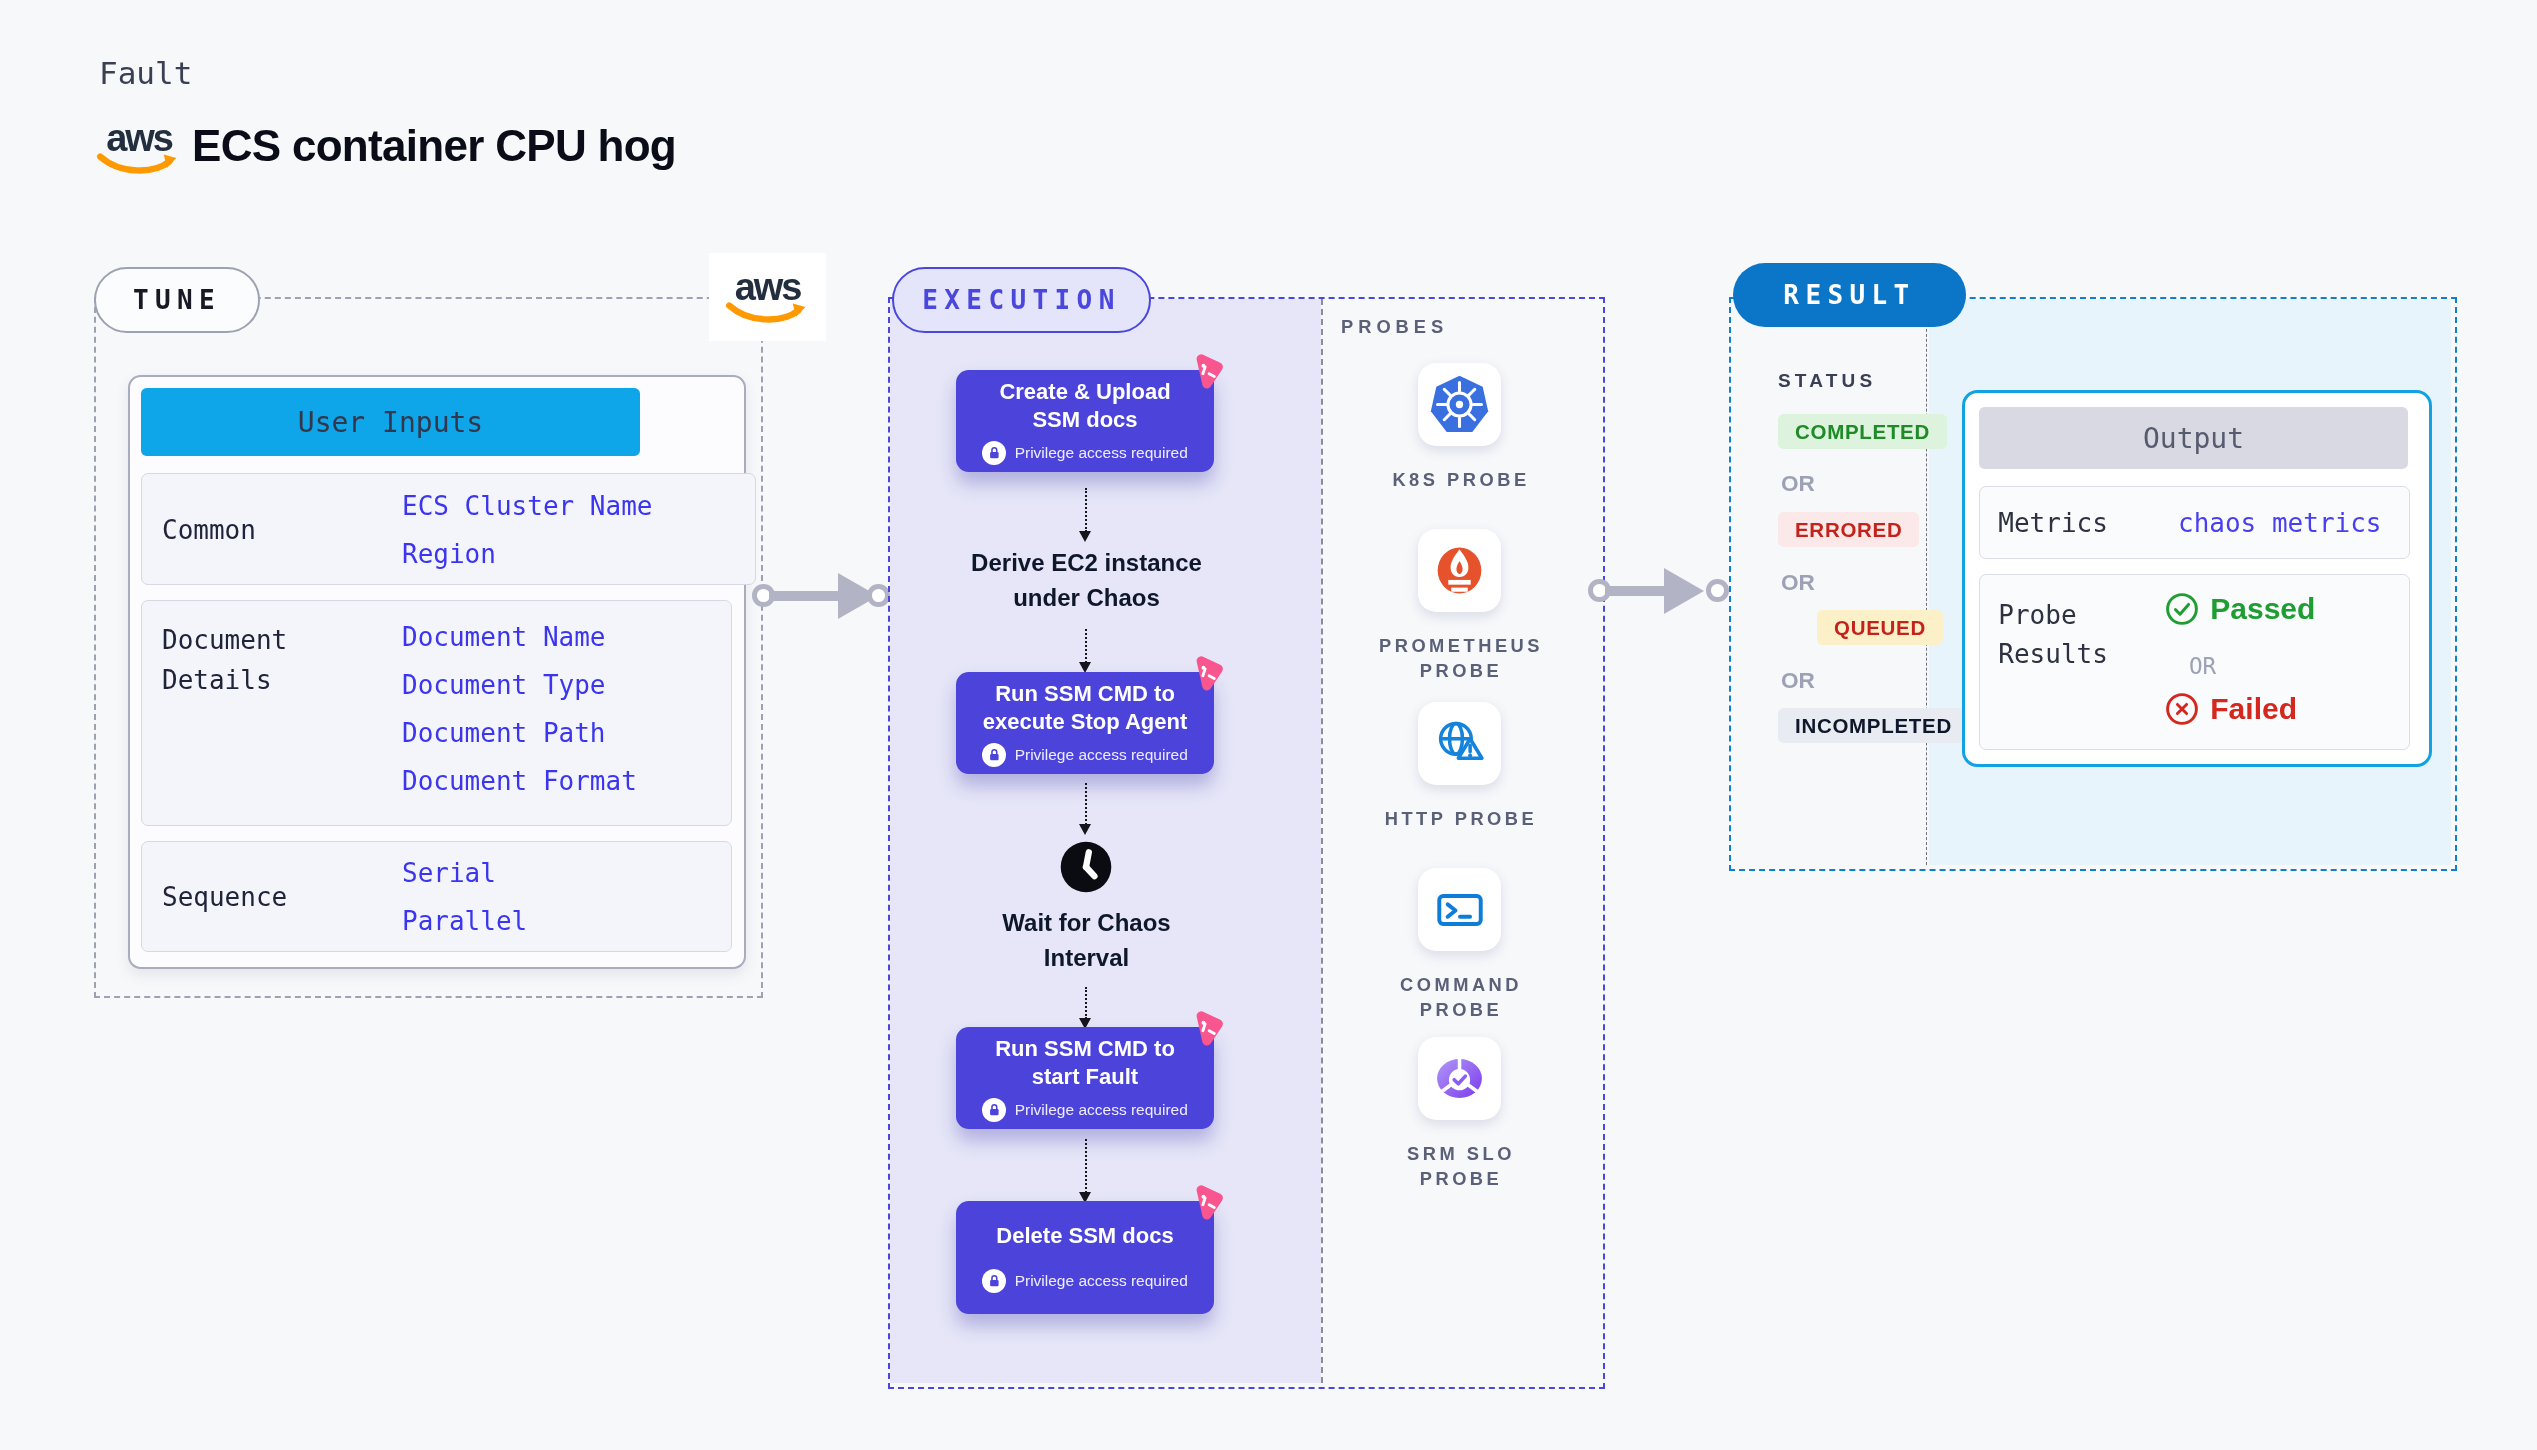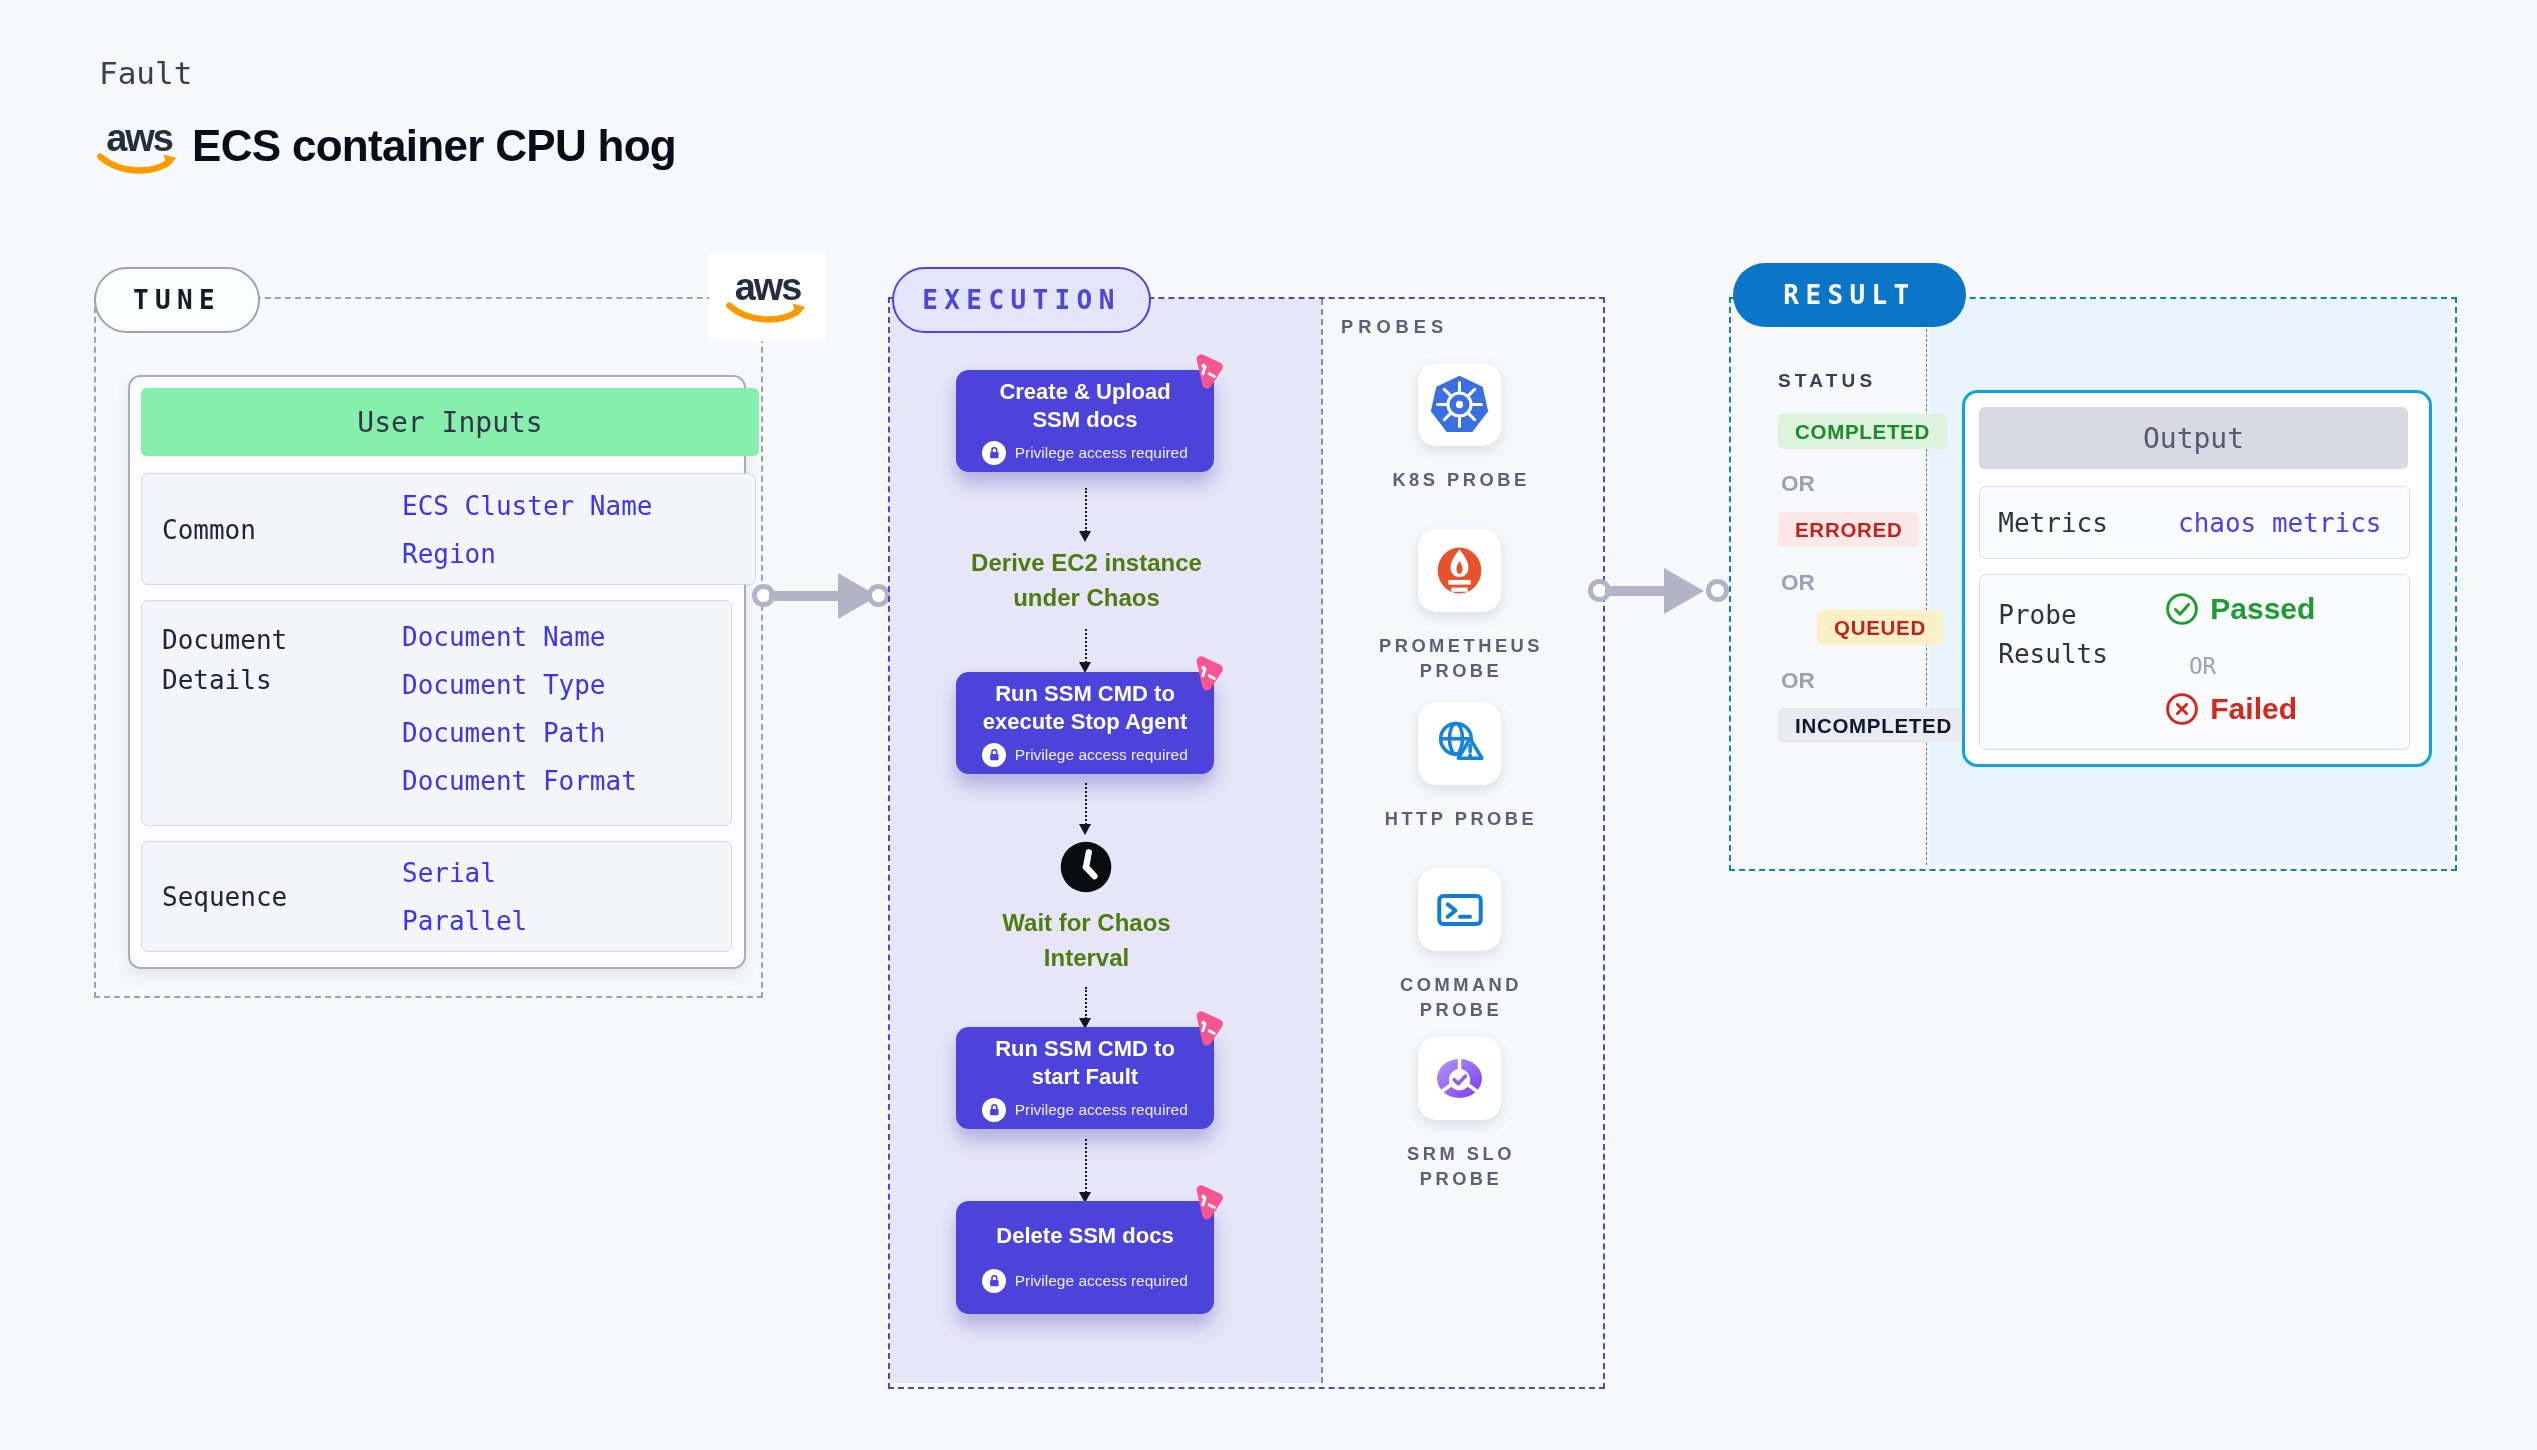--- a/index.html
+++ b/index.html
@@ -32,21 +32,21 @@
   .exec-divider{left:1321px;top:299px;height:1084px;border-left:2.1px dashed #888D9B;}
   .rect-result{left:1729px;top:297px;width:724px;height:570px;border:2.1px dashed #1180CB;}
   .result-blue{left:1929px;top:299px;width:522px;height:566px;background:#E8F4FB;}
   .result-divider{left:1926px;top:299px;height:566px;border-left:1.4px dashed #6A7080;}
   .aws-patch{left:709px;top:253px;width:117px;height:88px;background:#FFFFFF;
              display:flex;align-items:center;justify-content:center;}
 
   
   .ui-card{left:128px;top:375px;width:614px;height:590px;background:#FCFCFE;
            border:2.1px solid #A8ACBD;border-radius:12.7px;box-shadow:0 5.6px 12.7px rgba(90,95,130,.12);}
-  .ui-header{left:141px;top:388px;width:618px;height:68px;background:#86efac;border-radius:5.6px;
+  .ui-header{left:141px;top:388px;width:499px;height:68px;background:#0ea5e9;border-radius:5.6px;
              display:flex;align-items:center;justify-content:center;font-size:28px;color:#33374B;}
   .ui-row{background:#F4F5FA;border:1.4px solid #D6D8E4;border-radius:7px;left:141px;width:589px;}
   .ui-label{position:absolute;left:20px;font-size:26px;color:#20243A;}
   .ui-value{position:absolute;left:260px;font-size:26px;color:#3B35F0;}
 
   
   .node{position:absolute;width:12.7px;height:12.7px;background:#fff;border:5.6px solid #B2B4C5;border-radius:50%;}
   .hline{position:absolute;height:10px;background:#B2B4C5;}
   .hhead{position:absolute;width:0;height:0;border-top:23px solid transparent;
          border-bottom:23px solid transparent;border-left:40px solid #B2B4C5;}
@@ -58,21 +58,21 @@
   .action{position:absolute;left:956px;width:258px;background:#4C43DB;border-radius:12.7px;
           box-shadow:0 11.3px 18.3px rgba(44,38,160,.28);color:#fff;display:flex;flex-direction:column;
           align-items:center;justify-content:center;gap:7px;}
   .action .t{font-weight:bold;font-size:22px;line-height:28px;text-align:center;}
   .priv{display:flex;align-items:center;gap:8.5px;}
   .priv .lockc{width:24px;height:24px;border-radius:50%;background:#fff;display:flex;
                align-items:center;justify-content:center;}
   .priv .pt{font-size:15.5px;color:#EFEDFF;}
   .pink{position:absolute;right:-10px;top:-18.3px;width:40px;height:40px;}
   .steptext{position:absolute;left:935px;width:303px;text-align:center;font-weight:bold;
-            font-size:24px;line-height:35px;color:#4d7c0f;}
+            font-size:24px;line-height:35px;color:#0f172a;}
 
   
   .probes-heading{left:1341px;top:316px;font-weight:bold;font-size:18.3px;letter-spacing:5px;color:#5A6078;text-align:right;}
   .pcard{position:absolute;left:1418px;width:83px;height:83px;background:#fff;border-radius:18.3px;
          box-shadow:0 4.2px 11.3px rgba(80,90,140,.16);display:flex;align-items:center;justify-content:center;}
   .plabel{position:absolute;left:1341px;width:240px;text-align:center;font-weight:bold;
           font-size:18.3px;letter-spacing:3.5px;color:#5A6078;line-height:25.4px;}
 
   
   .status-heading{left:1778px;top:370px;font-weight:bold;font-size:19px;letter-spacing:4.2px;color:#3A3F55;}

